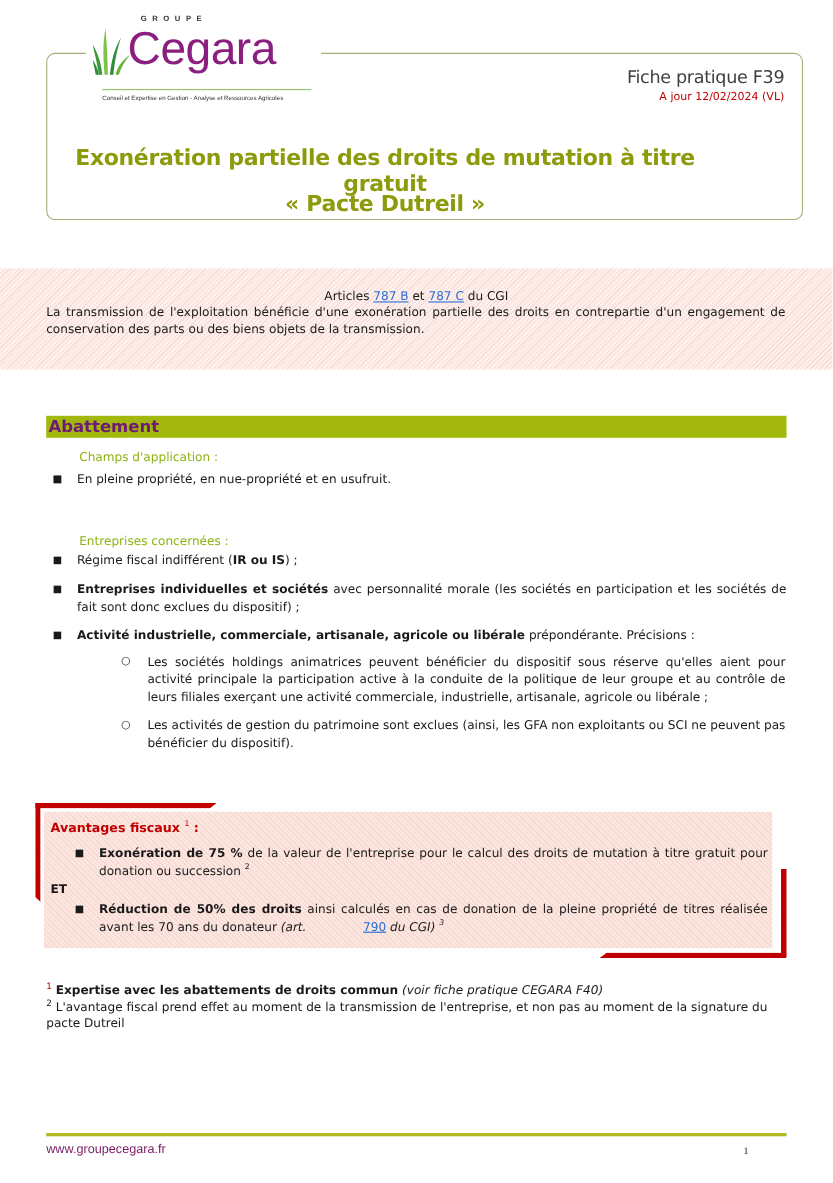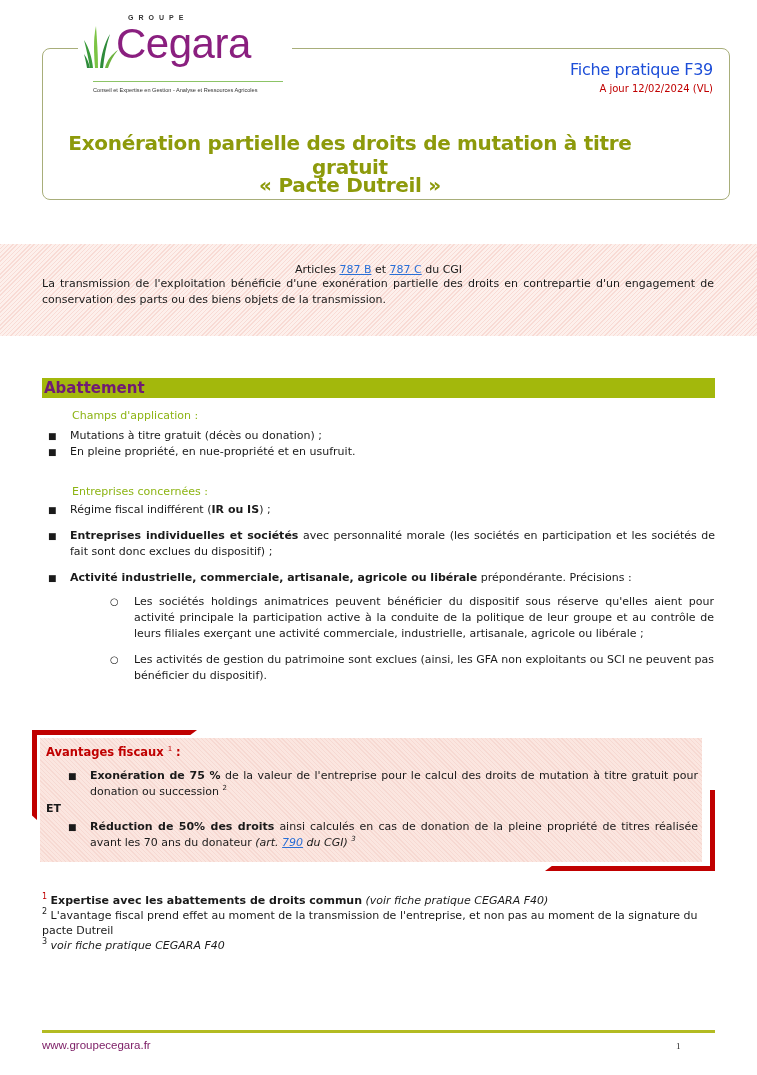--- a/index.html
+++ b/index.html
@@ -11,21 +11,21 @@
   .header-frame { left: 42px; top: 48px; width: 688px; height: 152px;
     border: 1px solid #a8ae7a; border-radius: 8px; box-sizing: border-box; background: #fff; }
   .logo-cover { left: 78px; top: 40px; width: 214px; height: 18px; background: #fff; }
   .logo-groupe { left: 128px; top: 14px; font-size: 7px; letter-spacing: 5px; color: #333; font-weight: bold;
     font-family: "Liberation Sans", sans-serif; }
   .logo-name { left: 116px; top: 22px; font-size: 42px; color: #8a1f7f; font-family: Liberation Sans, sans-serif;
     line-height: 44px; letter-spacing: -0.5px; }
   .logo-rule { left: 93px; top: 81px; width: 190px; height: 1px; background: #8cc466; }
   .logo-tagline { left: 93px; top: 87px; font-size: 5.6px; color: #333; font-family: "Liberation Sans", sans-serif;
     white-space: nowrap; }
-  .fiche-title { right: 44px; top: 60px; font-size: 16px; color: #1d4ed8; font-family: "DejaVu Sans", sans-serif;
+  .fiche-title { right: 44px; top: 60px; font-size: 16px; color: #404040; font-family: "DejaVu Sans", sans-serif;
     letter-spacing: -0.3px; }
   .fiche-date { right: 44px; top: 83px; font-size: 10px; color: #c00000; }
   .doc-title { left: 42px; width: 616px; text-align: center; color: #8d9a0b; font-weight: bold;
     font-size: 20px; letter-spacing: -0.3px; }
 
   
   .intro-band { left: 0; top: 244px; width: 757px; height: 92px;
     background-color: #fdf0ec;
     background-image: repeating-linear-gradient(135deg, rgba(240,180,170,0.35) 0 1px, transparent 1px 3px); }
   .intro-articles { left: 0; width: 757px; top: 263px; text-align: center; font-size: 11px; }
@@ -97,21 +97,21 @@
 <div class="abs intro-articles">
   <span>Articles </span><a class="link">787 B</a><span> et </span><a class="link">787 C</a><span> du CGI</span>
 </div>
 <div class="abs intro-text">La transmission de l'exploitation bénéficie d'une exonération partielle des droits en contrepartie d'un engagement de conservation des parts ou des biens objets de la transmission.</div>
 
 <div class="abs section-bar"></div>
 <div class="abs section-title">Abattement</div>
 
 <div class="abs subhead" style="top:409px;">Champs d'application :</div>
 <ul class="abs blist" style="left:42px; top:428px; width:673px;">
-  <li><span class="bullet">■</span><span>Mutations à titre gratuit (décès ou donation) ;</span></li>
+  <li><span class="bullet">■</span></li>
   <li><span class="bullet">■</span><span>En pleine propriété, en nue-propriété et en usufruit.</span></li>
 </ul>
 
 <div class="abs subhead" style="top:485px;">Entreprises concernées :</div>
 <ul class="abs blist" style="left:42px; top:502px; width:673px;">
   <li style="margin-bottom:10px;"><span class="bullet">■</span><span>Régime fiscal indifférent (</span><b>IR ou IS</b><span>) ;</span></li>
   <li style="margin-bottom:10px;"><span class="bullet">■</span><b>Entreprises individuelles et sociétés</b><span> avec personnalité morale (les sociétés en participation et les sociétés de fait sont donc exclues du dispositif) ;</span></li>
   <li><span class="bullet">■</span><b>Activité industrielle, commerciale, artisanale, agricole ou libérale</b><b style="font-weight:normal;"> prépondérante. Précisions :</b></li>
 </ul>
 
@@ -126,24 +126,23 @@
 <div class="abs adv-corner-br-v"></div>
 <div class="abs adv-corner-br-h"></div>
 
 <div class="abs adv-title"><span>Avantages fiscaux</span> <sup style="font-weight:normal;">1</sup><span> :</span></div>
 
 <ul class="abs blist" style="left:62px; top:768px; width:636px;">
   <li><span class="bullet">■</span><b>Exonération de 75 %</b><span> de la valeur de l'entreprise pour le calcul des droits de mutation à titre gratuit pour donation ou succession</span> <sup>2</sup></li>
 </ul>
 <div class="abs adv-et">ET</div>
 <ul class="abs blist" style="left:62px; top:819px; width:636px;">
-  <li><span class="bullet">■</span><b>Réduction de 50% des droits</b><span> ainsi calculés en cas de donation de la pleine propriété de titres réalisée avant les 70 ans du donateur </span><i>(art. </i><a class="link" style="font-style:italic;">790</a><i> du CGI)</i> <sup style="font-style:italic;">3</sup></li>
+  <li><span class="bullet">■</span><b>Réduction de 50% des droits</b><span> ainsi calculés en cas de donation de la pleine propriété de titres réalisée avant les 70 ans du donateur </span><i>(art. </i><a class="link" style="margin-left:48px;">790</a><i> du CGI)</i> <sup style="font-style:italic;">3</sup></li>
 </ul>
 
 <div class="abs footnotes">
   <div><span class="fn-num">1</span> <b>Expertise avec les abattements de droits commun</b><i> (voir fiche pratique CEGARA F40)</i></div>
   <div><span class="fn-num" style="color:#1a1a1a;">2</span> <span>L'avantage fiscal prend effet au moment de la transmission de l'entreprise, et non pas au moment de la signature du pacte Dutreil</span></div>
-  <div><span class="fn-num" style="color:#1a1a1a;">3</span> <i>voir fiche pratique CEGARA F40</i></div>
 </div>
 
 <div class="abs footer-rule"></div>
 <a class="abs footer-url">www.groupecegara.fr</a>
 <div class="abs footer-page">1</div>
 
 </body></html>

